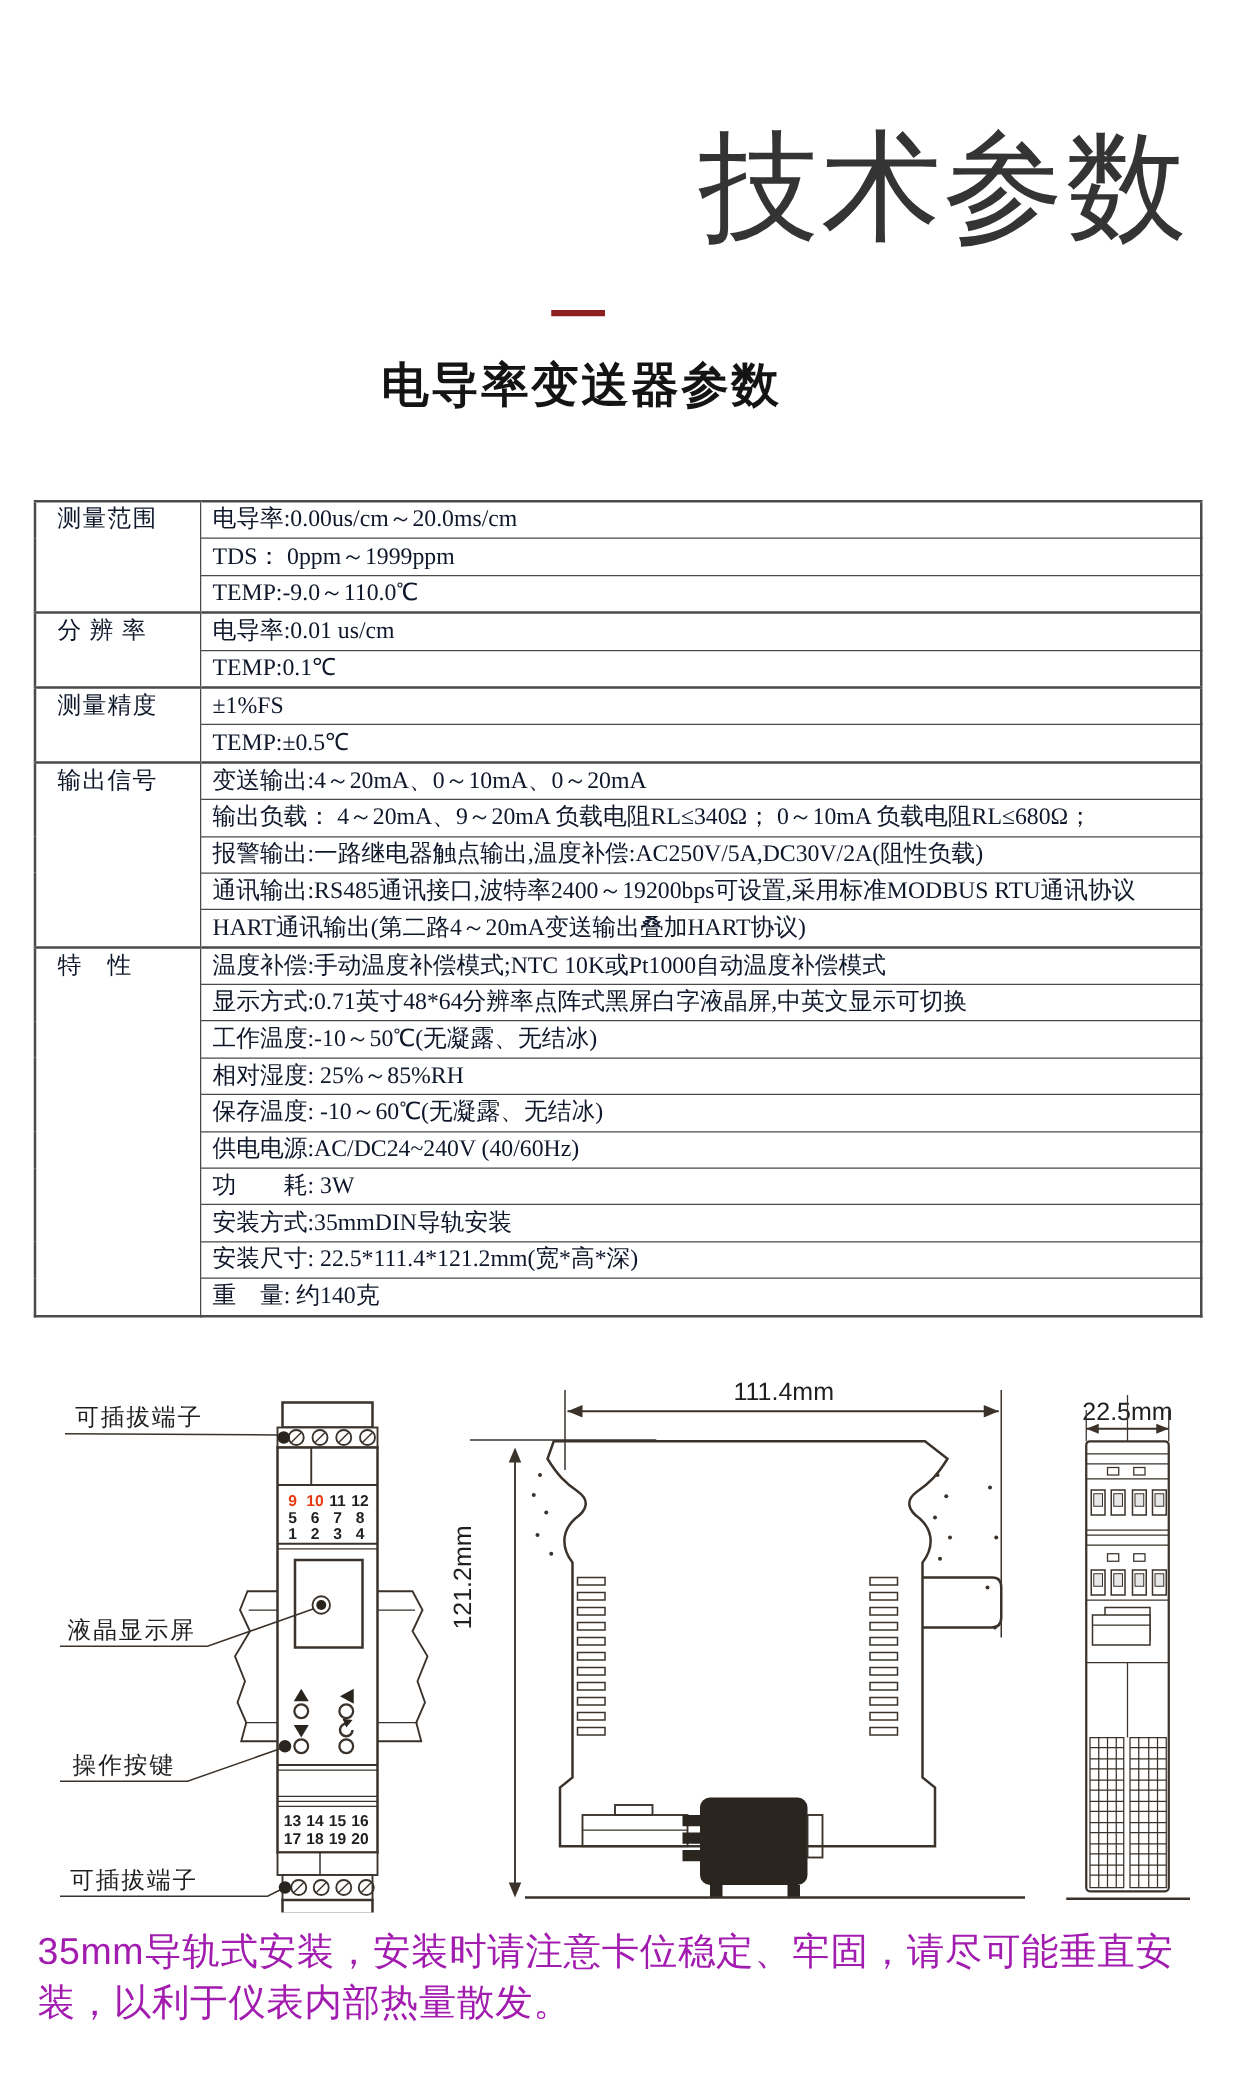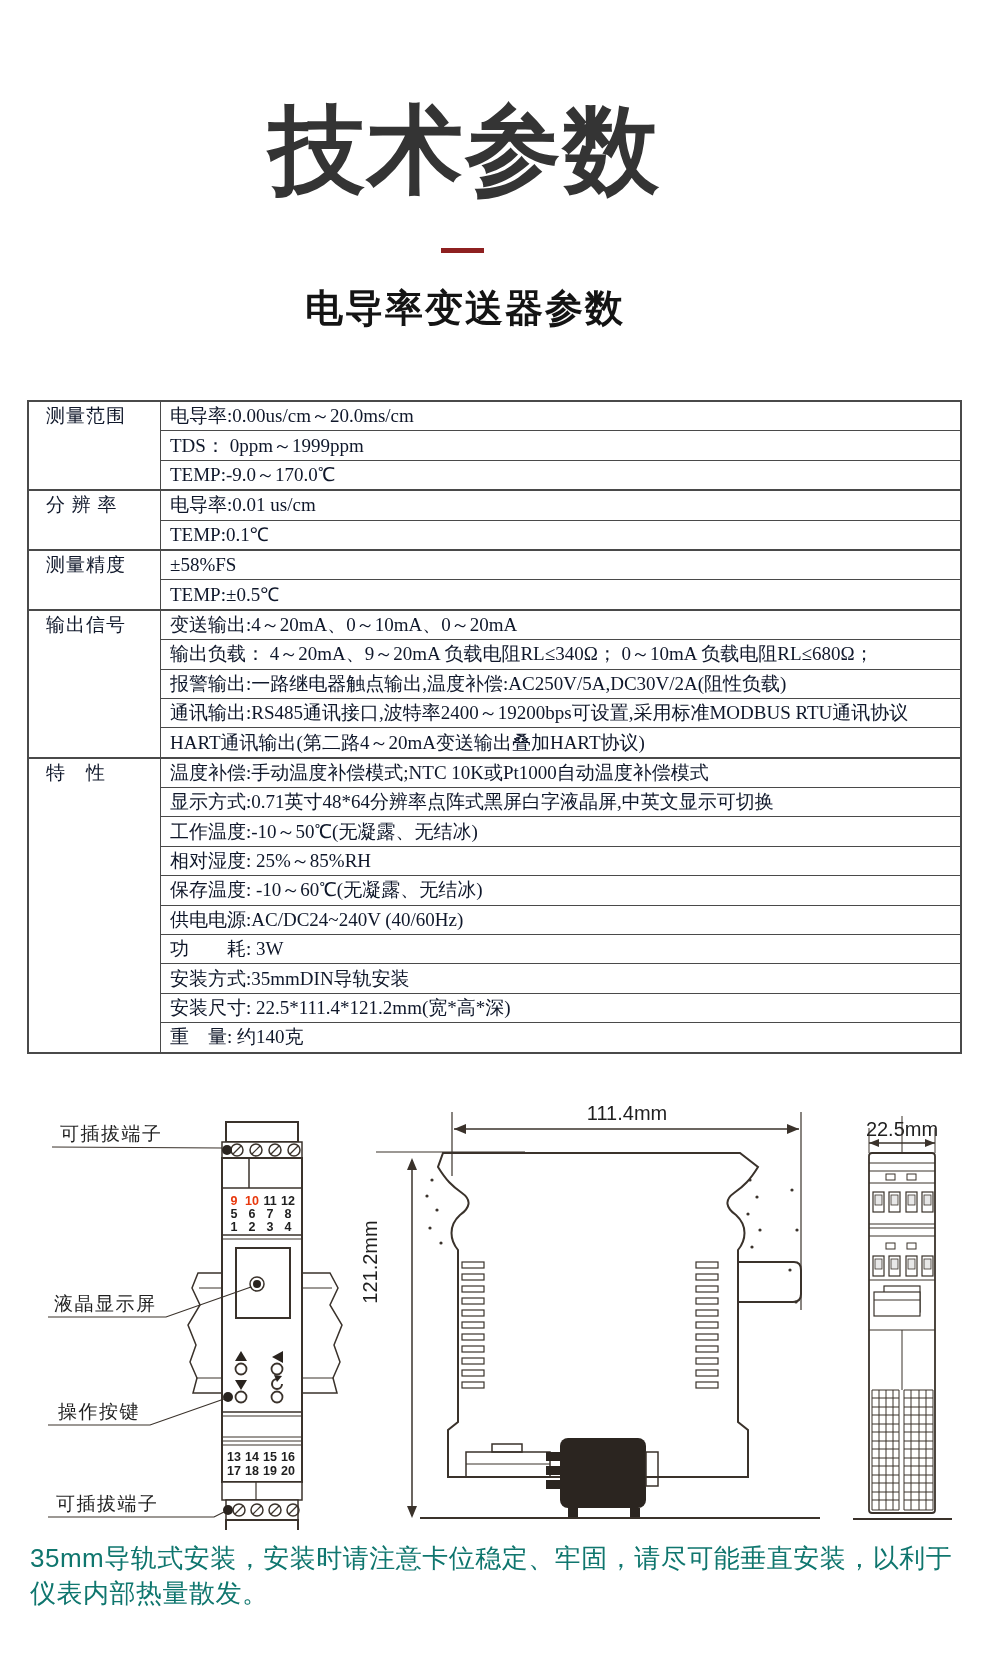--- a/index.html
+++ b/index.html
@@ -1,20 +1,20 @@
 <!DOCTYPE html>
 <html><head>
 <meta charset="utf-8">
 <style>
   html,body{margin:0;padding:0;background:#fff;}
   .page{position:relative;width:990px;height:1669px;background:#ffffff;overflow:hidden;
         font-family:"Liberation Sans","DejaVu Sans",sans-serif;color:#1d1d1d;}
   
-  .title{position:absolute;top:92px;left:0;width:930px;text-align:center;
-         font-size:96px;font-weight:700;color:#343434;line-height:1.2;letter-spacing:2px;}
+  .title{position:absolute;top:92px;left:0;width:930px;text-align:right;
+         font-size:96px;font-weight:400;color:#343434;line-height:1.2;letter-spacing:2px;padding-left:21px;}
   .divider{position:absolute;top:248px;left:441px;width:43px;height:5px;background:#8e2020;}
   .subtitle{position:absolute;top:283px;left:0;width:930px;text-align:center;
             font-size:38px;font-weight:700;color:#141414;letter-spacing:2px;}
   
   .spec-table{position:absolute;left:27px;top:400px;width:935px;border-collapse:collapse;
               table-layout:fixed;border:2px solid #4a4a4a;}
   .spec-table td{height:28.4px;font-size:19px;color:#0f172a;padding:0 4px 0 9px;
                  line-height:1.05;white-space:nowrap;overflow:hidden;
                  border-top:1px solid #4a4a4a;font-family:Liberation Serif, serif;}
   .spec-table td.cat{width:114px;border-right:1px solid #4a4a4a;vertical-align:top;
@@ -24,56 +24,56 @@
   
   .diagram{position:absolute;left:0;top:1030px;width:990px;height:500px;}
   .diagram text{font-family:"Liberation Sans","DejaVu Sans",sans-serif;}
   .lbl{font-size:19px;font-weight:500;fill:#1f1f1f;letter-spacing:1.5px;}
   .dim{font-size:20px;fill:#1f1f1f;font-family:"DejaVu Sans Mono","Liberation Mono",monospace;}
   .num{font-size:12.5px;font-weight:600;fill:#1f1f1f;text-anchor:middle;}
   .num.red{fill:#e8380d;}
   .ln{stroke:#3a322b;fill:none;}
   .fillwhite{fill:#ffffff;stroke:#3a322b;}
   
-  .footer{position:absolute;top:1541px;left:30px;width:930px;font-size:26px;
-          color:#0f766e;letter-spacing:0.5px;}
+  .footer{position:absolute;top:1541px;left:30px;width:930px;font-size:30px;
+          color:#a21caf;letter-spacing:0.5px;}
 </style>
 </head>
 <body>
 
 <div class="page">
 
   <div class="title">技术参数</div>
   <div class="divider"></div>
   <div class="subtitle">电导率变送器参数</div>
 
   <table class="spec-table">
     <tbody>
         <tr class="sec">
       <td class="cat" rowspan="3">测量范围</td>
       <td class="val">电导率:0.00us/cm～20.0ms/cm</td>
         </tr>
     <tr>
           <td class="val">TDS： 0ppm～1999ppm</td>
         </tr>
     <tr>
-          <td class="val">TEMP:-9.0～170.0℃</td>
+          <td class="val">TEMP:-9.0～110.0℃</td>
         </tr>
 
     <tr class="sec">
       <td class="cat" rowspan="2">分 辨 率</td>
       <td class="val">电导率:0.01 us/cm</td>
         </tr>
     <tr>
           <td class="val">TEMP:0.1℃</td>
         </tr>
 
     <tr class="sec">
       <td class="cat" rowspan="2">测量精度</td>
-      <td class="val">±58%FS</td>
+      <td class="val">±1%FS</td>
         </tr>
     <tr>
           <td class="val">TEMP:±0.5℃</td>
         </tr>
 
     <tr class="sec">
       <td class="cat" rowspan="5">输出信号</td>
       <td class="val">变送输出:4～20mA、0～10mA、0～20mA</td>
         </tr>
     <tr>

